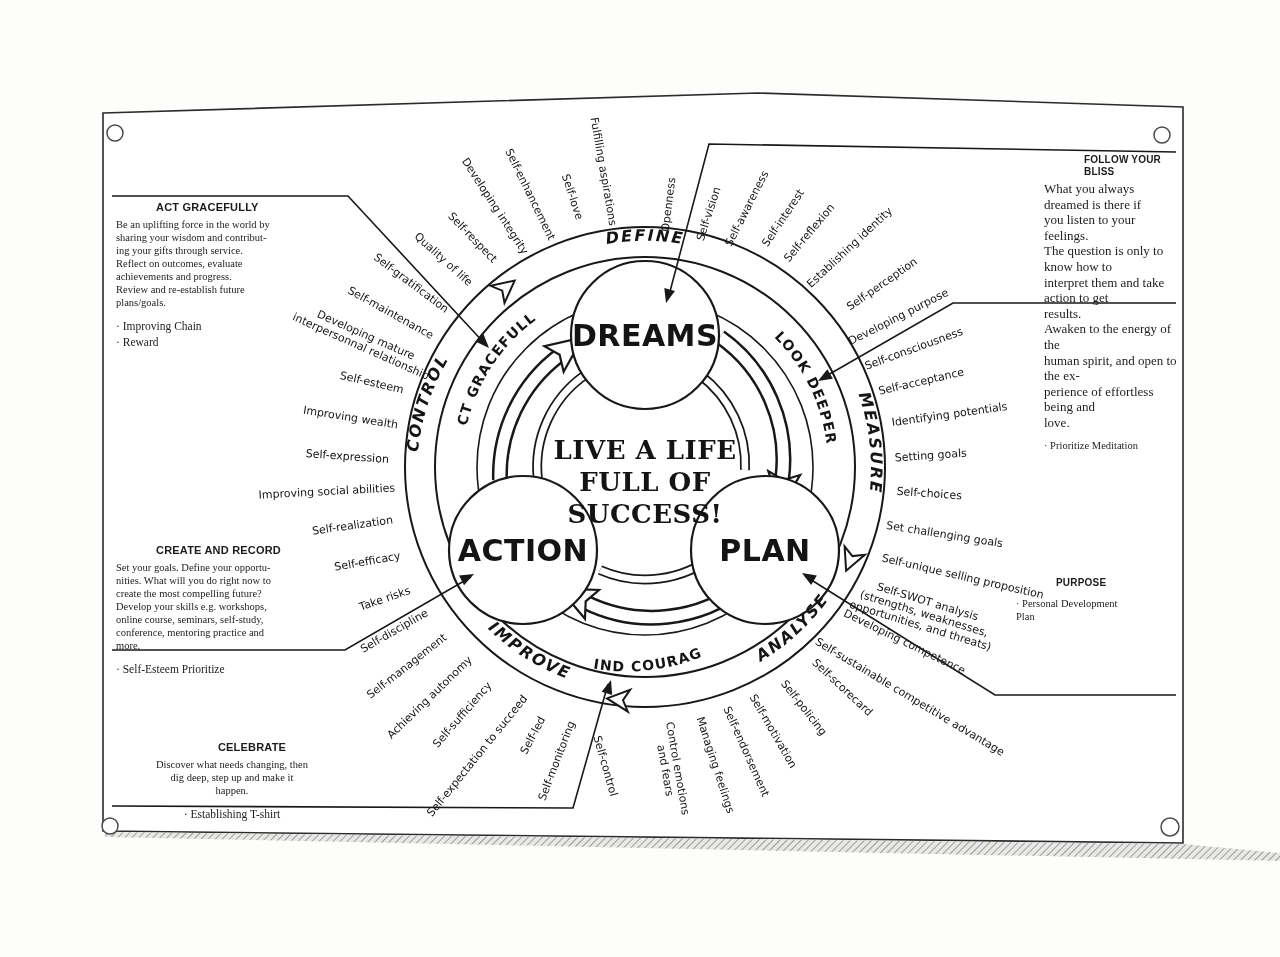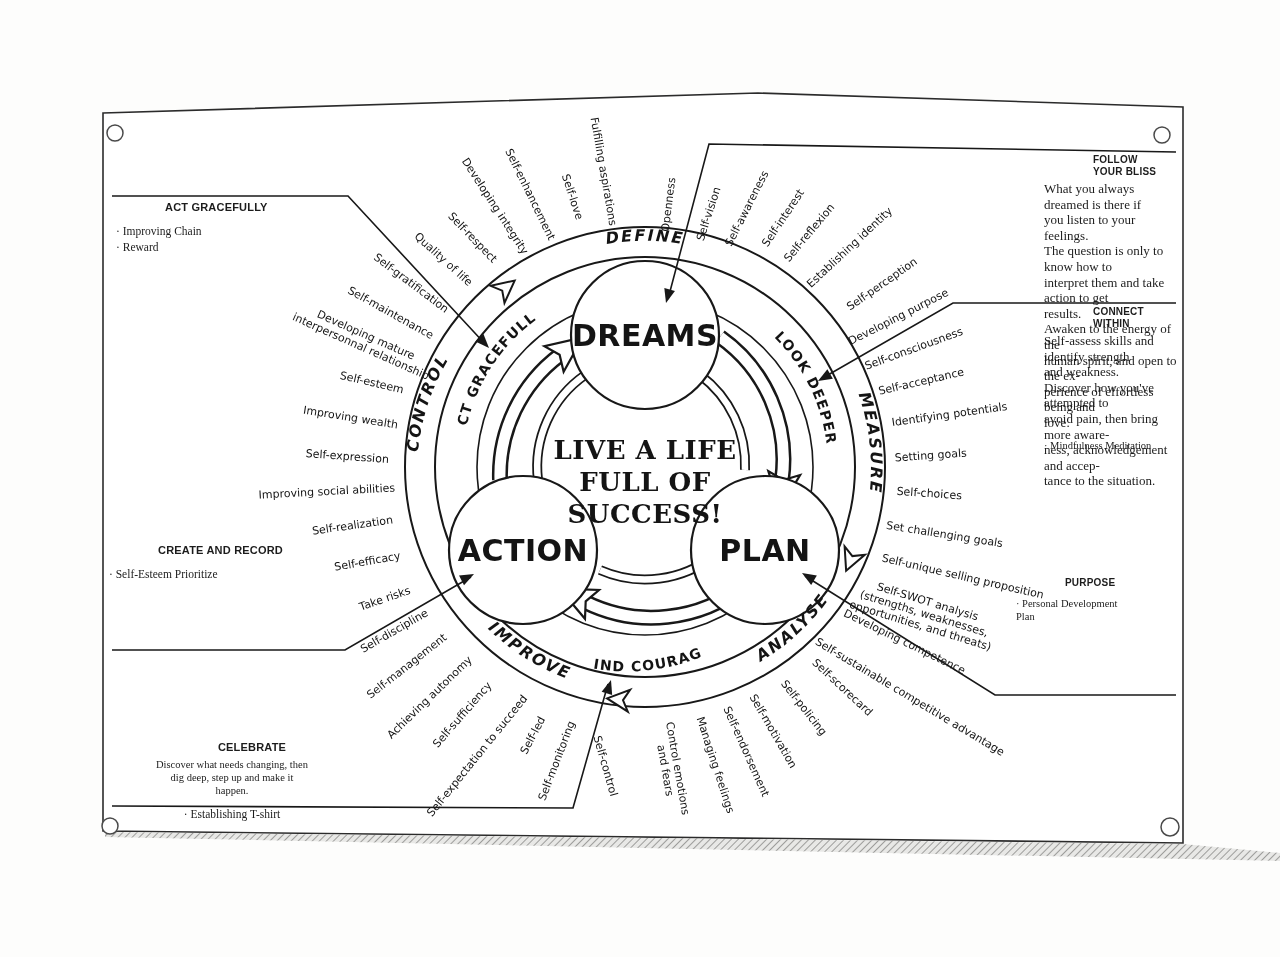--- a/index.html
+++ b/index.html
@@ -1,21 +1,21 @@
 <!DOCTYPE html>
 <html><head>
 <meta charset="utf-8">
 <style>
   html,body{margin:0;padding:0;background:#fafaf8;}
   .stage{position:relative;width:1280px;height:957px;background:#fdfdfc;overflow:hidden;
          font-family:"DejaVu Sans",sans-serif;}
   .stage>svg{position:absolute;left:0;top:0;}
   
   .blk{position:absolute;color:#1c1c1c;}
-  .blk h3{margin:0 9px 4px;font:bold 11px/1.2 "Liberation Sans",sans-serif;letter-spacing:.2px;padding-left:40px;}
+  .blk h3{margin:0 0 4px;font:bold 11px/1.2 "Liberation Sans",sans-serif;letter-spacing:.2px;padding-left:40px;}
   .blk p{margin:0;font:10.5px/1.24 "Liberation Serif",serif;white-space:pre-line;}
   .blk .items{margin-top:9px;font:11.5px/1.4 "Liberation Serif",serif;white-space:pre-line;}
   .blk.narrow{width:134px;}
   .blk.narrow h3{font-size:10px;margin-bottom:3px;}
   .blk.narrow p{font-size:13px;line-height:1.2;}
   .blk.narrow .items{font-size:10.5px;margin-top:8px;line-height:1.25;}
   
   svg text{fill:#141414;}
   .node-label{font:bold 30px "DejaVu Sans",sans-serif;letter-spacing:.5px;text-anchor:middle;}
   .center-line{font:bold 26px "DejaVu Serif",serif;text-anchor:middle;letter-spacing:.5px;}
@@ -166,53 +166,57 @@
     <use href="#arrow-solid" transform="translate(802,573) rotate(-149)"></use>
     <polyline class="ln" stroke-width="1.6" points="112,650 345,650 471,577"></polyline>
     <use href="#arrow-solid" transform="translate(474,574) rotate(-27)"></use>
     <polyline class="ln" stroke-width="1.6" points="112,806 573,808 608,684"></polyline>
     <use href="#arrow-solid" transform="translate(611,680) rotate(-73)"></use>
   </g>
 </svg>
 
 <div class="blk" style="left:116px;top:201px;width:238px;">
   <h3>ACT GRACEFULLY</h3>
+  <p>Be an uplifting force in the world by
+sharing your wisdom and contribut-
+ing your gifts through service.
+Reflect on outcomes, evaluate
+achievements and progress.
+Review and re-establish future
+plans/goals.</p>
   <div class="items">· Improving Chain
 · Reward</div>
 </div>
 <div class="blk narrow" style="left:1044px;top:154px;">
   <h3>FOLLOW YOUR BLISS</h3>
   <p>What you always dreamed is there if
 you listen to your feelings.
 The question is only to know how to
 interpret them and take action to get
 results.
 Awaken to the energy of the
 human spirit, and open to the ex-
 perience of effortless being and
 love.</p>
-  <div class="items">· Mindfulness Meditation</div>
-</div>
-<div class="blk narrow" style="left:1044px;top:306px;">
-  <h3>CONNECT WITHIN</h3>
-  <p>Self-assess skills and identify strength
-and weakness.
-Discover how you've attempted to
-avoid pain, then bring more aware-
-ness, acknowledgement and accep-
-tance to the situation.</p>
-  <div class="items"></div>
+  <div class="items">· Prioritize Meditation</div>
 </div>
 <div class="blk narrow" style="left:1016px;top:577px;">
   <h3>PURPOSE</h3>
   <div class="items">· Personal Development
   Plan</div>
 </div>
-<div class="blk" style="left:109px;top:544px;width:232px;">
+<div class="blk" style="left:116px;top:544px;width:232px;">
   <h3>CREATE AND RECORD</h3>
+  <p>Set your goals. Define your opportu-
+nities. What will you do right now to
+create the most compelling future?
+Develop your skills e.g. workshops,
+online course, seminars, self-study,
+conference, mentoring practice and
+more.</p>
   <div class="items">· Self-Esteem Prioritize</div>
 </div>
 <div class="blk" style="left:116px;top:741px;width:232px;text-align:center;">
   <h3>CELEBRATE</h3>
   <p>Discover what needs changing, then
 dig deep, step up and make it
 happen.</p>
   <div class="items">· Establishing T-shirt</div>
 </div>
 

